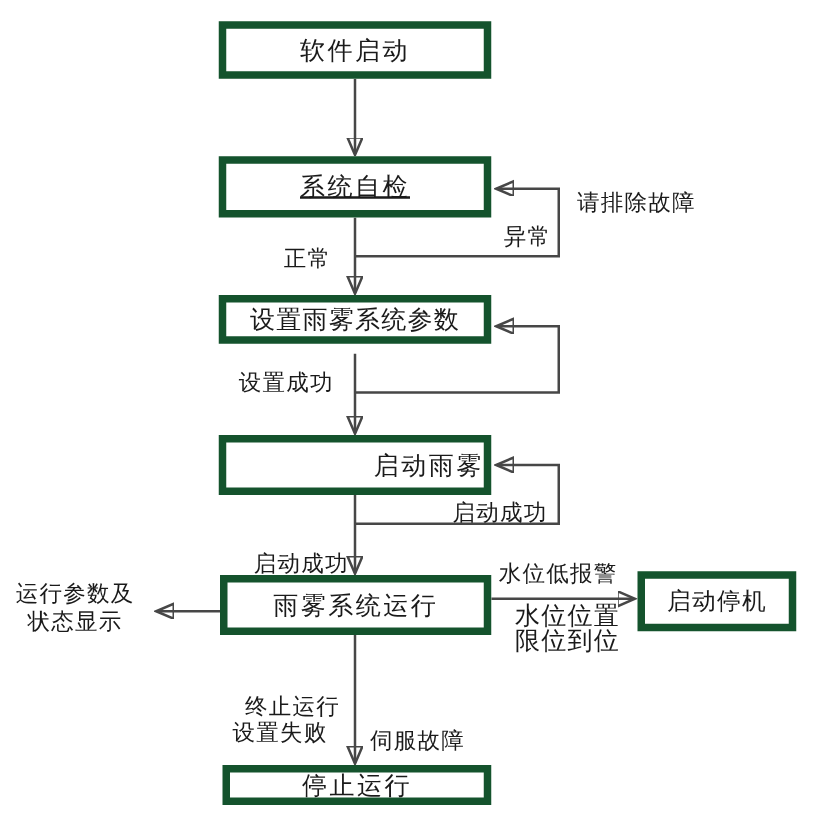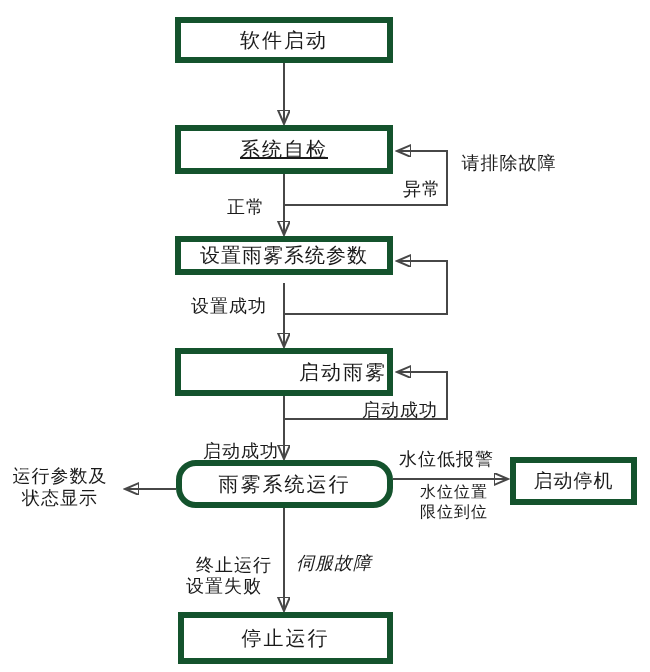--- a/index.html
+++ b/index.html
@@ -25,35 +25,35 @@
   .lbl{
     position:absolute;
     font-size:18px;letter-spacing:1px;
     white-space:nowrap;
   }
   .lbl.multi{white-space:normal;}
   #n-start{left:175px;top:17px;width:218px;height:46px;}
   #n-selfcheck{left:175px;top:125px;width:218px;height:49px;text-decoration:underline;}
   #n-setparams{left:175px;top:236px;width:218px;height:39px;letter-spacing:1px;}
   #n-startrain{left:175px;top:348px;width:218px;height:48px;justify-content:flex-end;}
-  #n-running{left:176px;top:460px;width:217px;height:48px;border-radius:20px;}
+  #n-running{left:176px;top:460px;width:217px;height:48px;}
   #n-shutdown{left:510px;top:457px;width:127px;height:48px;font-size:19px;letter-spacing:1px;}
-  #n-stop{left:178px;top:612px;width:215px;height:52px;align-items:center;}
+  #n-stop{left:178px;top:612px;width:215px;height:32px;align-items:center;}
   #l-normal{left:227px;top:195px;}
   #l-abnormal{left:403px;top:177px;}
   #l-fixfault{left:448px;top:151px;width:122px;text-align:center;line-height:23px;}
   #l-setsuccess{left:191px;top:294px;}
   #l-setfail{left:362px;top:289px;}
   #l-startsuccess{left:203px;top:403px;margin-top:36px;}
   #l-startfail{left:362px;top:398px;}
   #l-status{left:2px;top:465px;width:116px;text-align:center;line-height:22px;}
   #l-waterlow{left:399px;top:447px;}
-  #l-waterpos{left:411px;top:482px;width:86px;text-align:center;line-height:20px;font-size:16px;}
+  #l-waterpos{left:411px;top:482px;width:86px;text-align:center;line-height:20px;font-size:20px;}
   #l-terminate{left:196px;top:529px;margin-top:24px;}
-  #l-servo{left:296px;top:551px;font-style:italic;}
+  #l-servo{left:296px;top:580px;}
   #l-timeup{left:186px;top:574px;}
 </style>
 </head>
 <body>
 
 <div class="stage">
 
   <svg class="wires" viewBox="0 0 650 672" aria-hidden="true">
     <defs>
       <marker id="ah" markerUnits="userSpaceOnUse" markerWidth="16" markerHeight="14" refX="13" refY="6" orient="auto">

